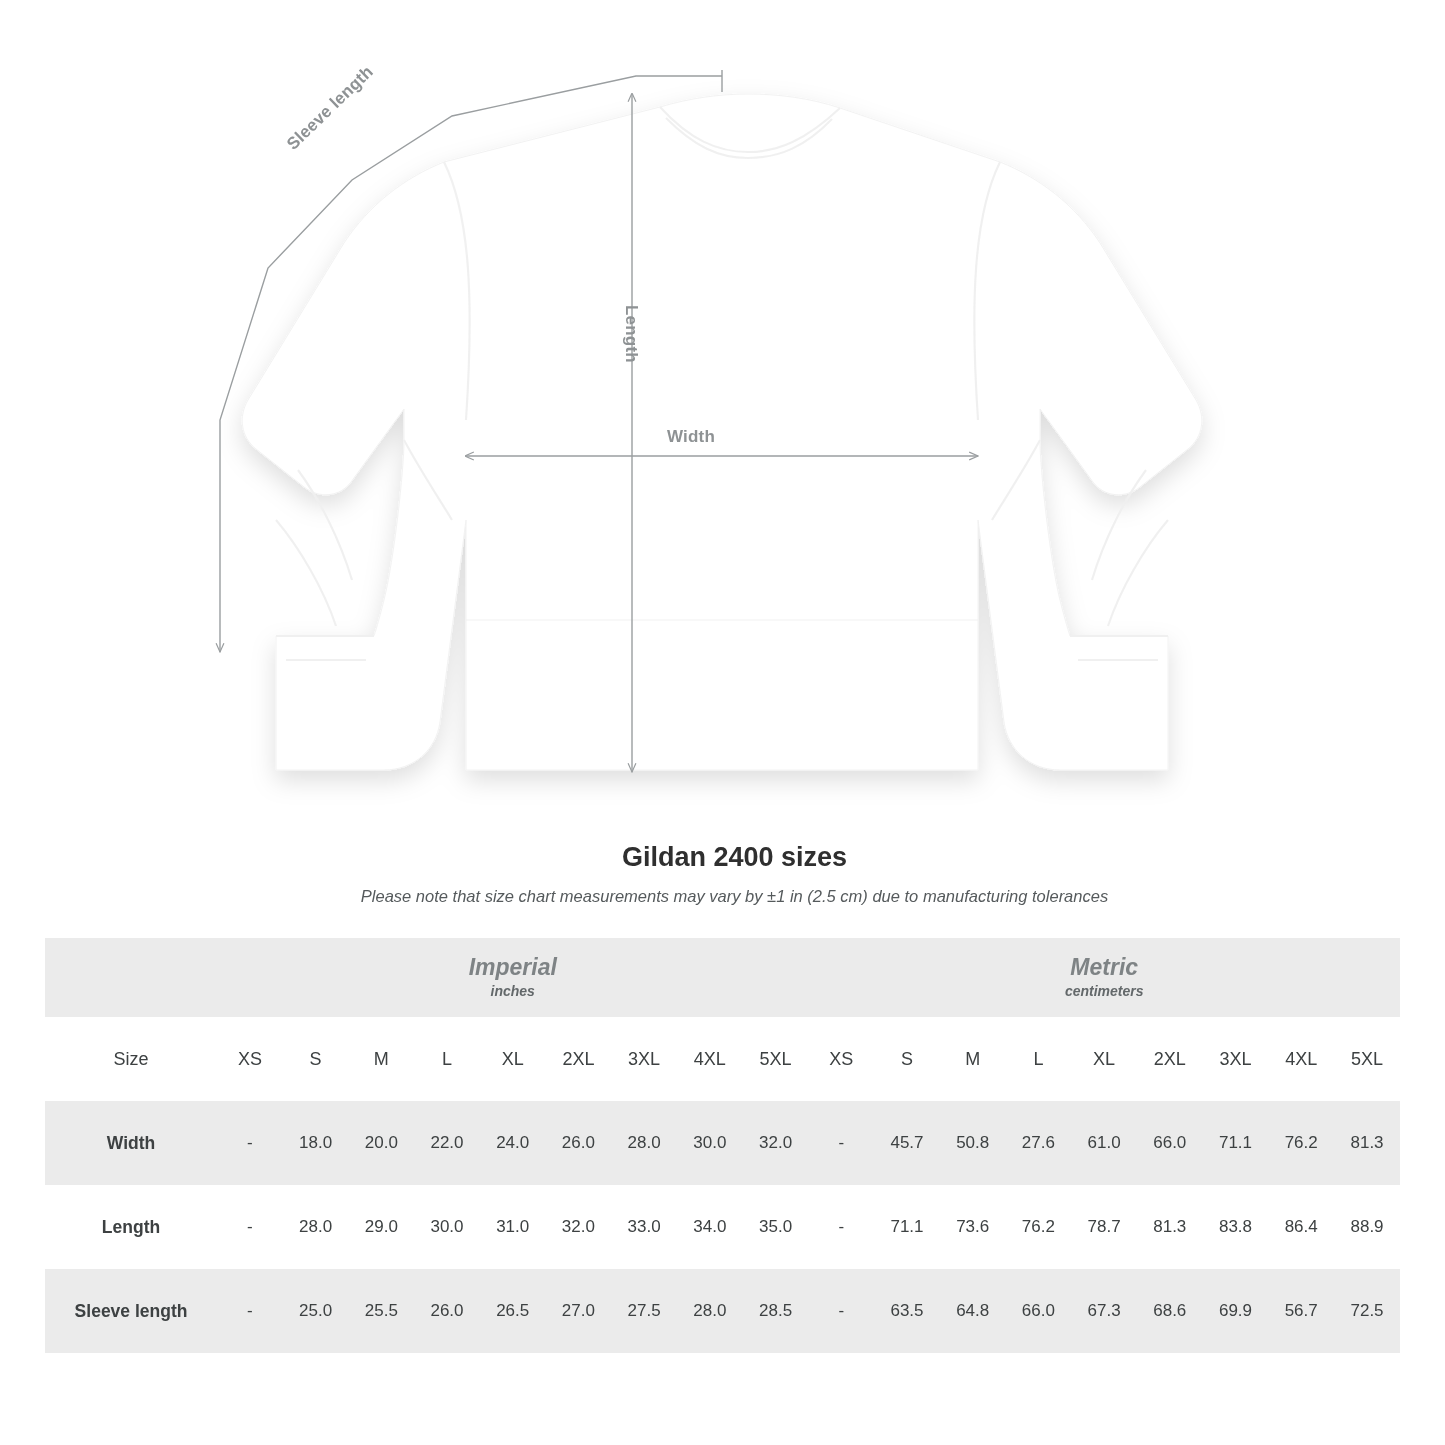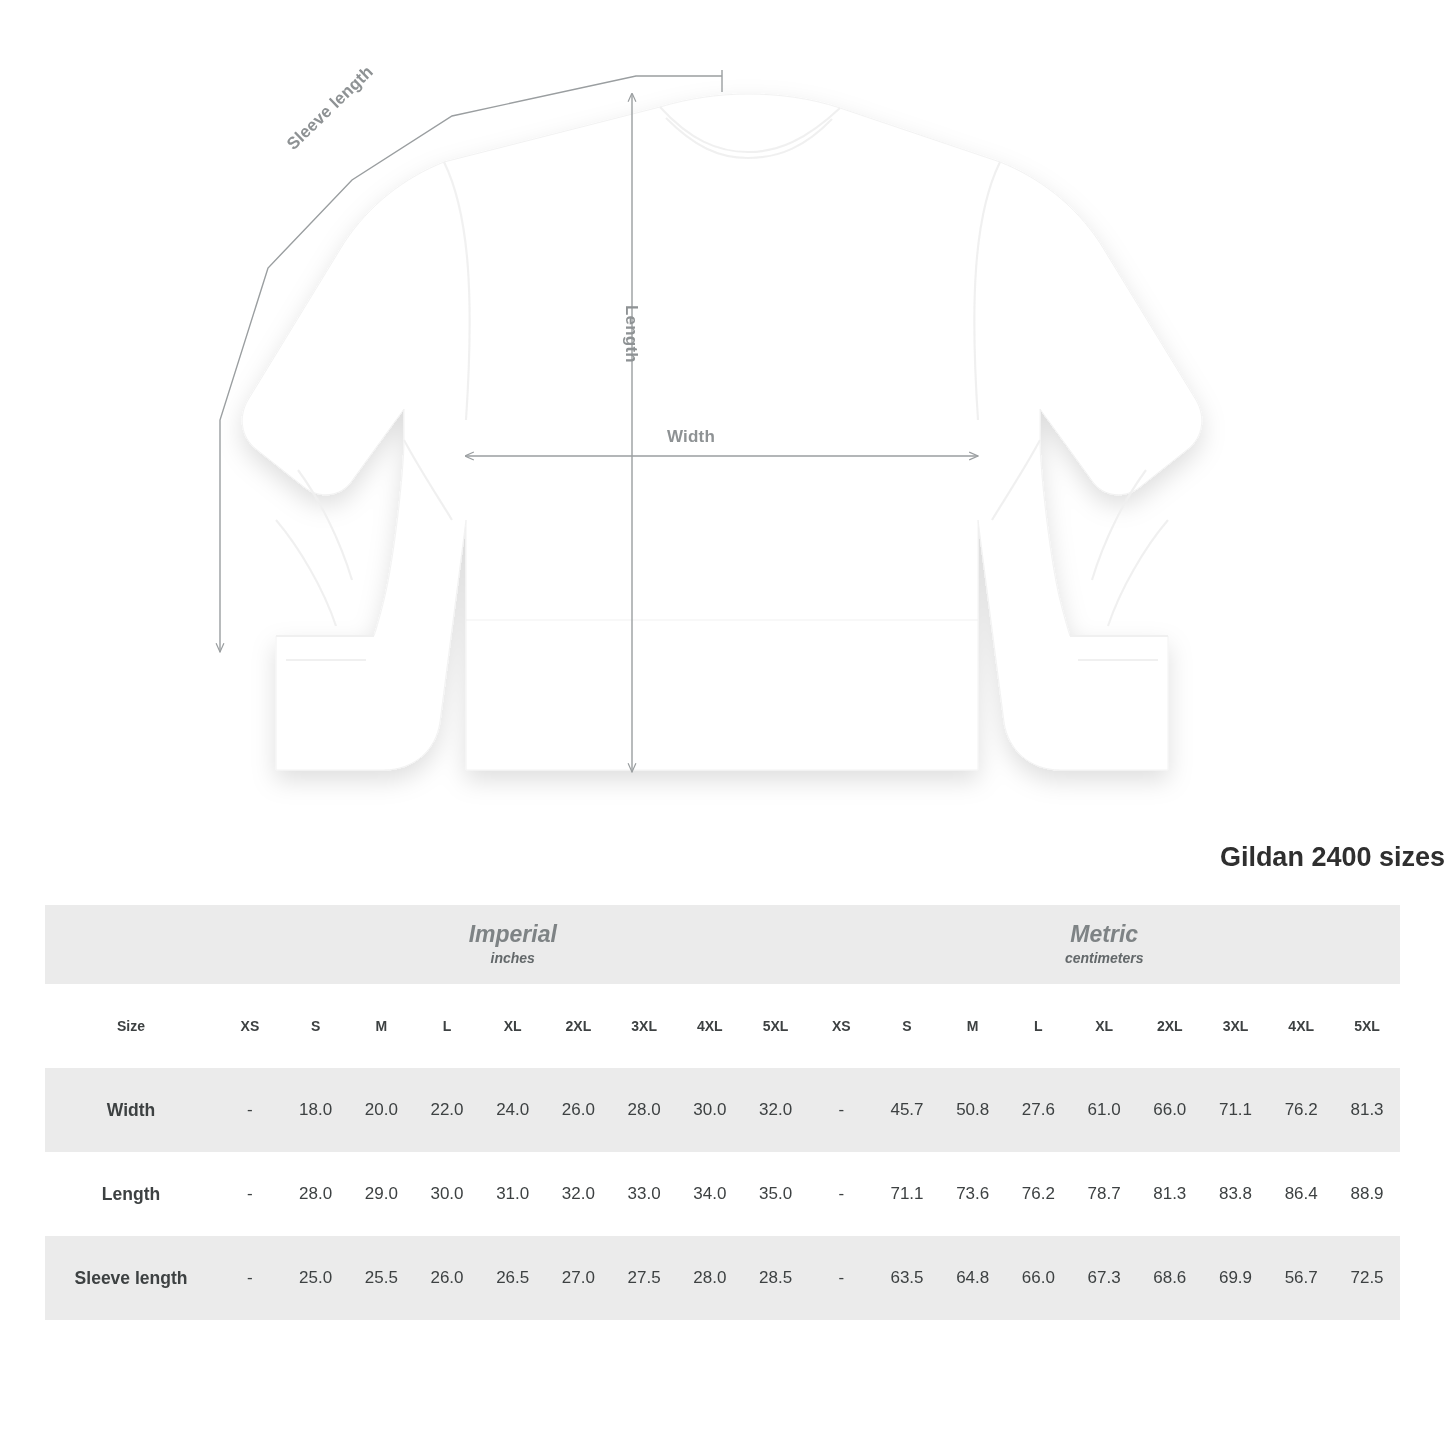--- a/index.html
+++ b/index.html
@@ -46,21 +46,21 @@
     transform: rotate(90deg);
     transform-origin: left top;
   }
   #label-width {
     left: 667px;
     top: 427px;
   }
 
   
   #title-block {
-    text-align: right;
+    text-align: center;
     margin-top: 22px;
     margin-left: 24px;
   }
   #chart-title {
     font-size: 27px;
     font-weight: bold;
     color: #2f2f2f;
     margin: 0 0 14px 0;
   }
   #chart-note {
@@ -102,22 +102,22 @@
     font-size: 14px;
     font-style: italic;
     color: #63686a;
     line-height: 1.5;
   }
   .row-head-blank {
     background: #ebebeb;
   }
   tr.size-row th, tr.size-row td {
     background: #ffffff;
-    font-weight: bold;
-    font-size: 14px;
+    font-weight: normal;
+    font-size: 18px;
   }
   tr.data-row.shaded th, tr.data-row.shaded td {
     background: #ebebeb;
   }
   tr.data-row th, tr.data-row td {
     background: #ffffff;
   }
   th.rowlabel {
     font-weight: bold;
     font-size: 17.5px;
@@ -216,20 +216,21 @@
     </g>
   </svg>
 
   <div class="dim-label" id="label-sleeve">Sleeve length</div>
   <div class="dim-label" id="label-length">Length</div>
   <div class="dim-label" id="label-width">Width</div>
 </div>
 
 <div id="title-block">
   <h1 id="chart-title">Gildan 2400 sizes</h1>
+  <p id="chart-note">Please note that size chart measurements may vary by ±1 in (2.5 cm) due to manufacturing tolerances</p>
 </div>
 
 <div id="size-table-wrap">
   <table>
     <colgroup>
       <col style="width:172px">
       <col class="sizecol">
         <col class="sizecol">
         <col class="sizecol">
         <col class="sizecol">

